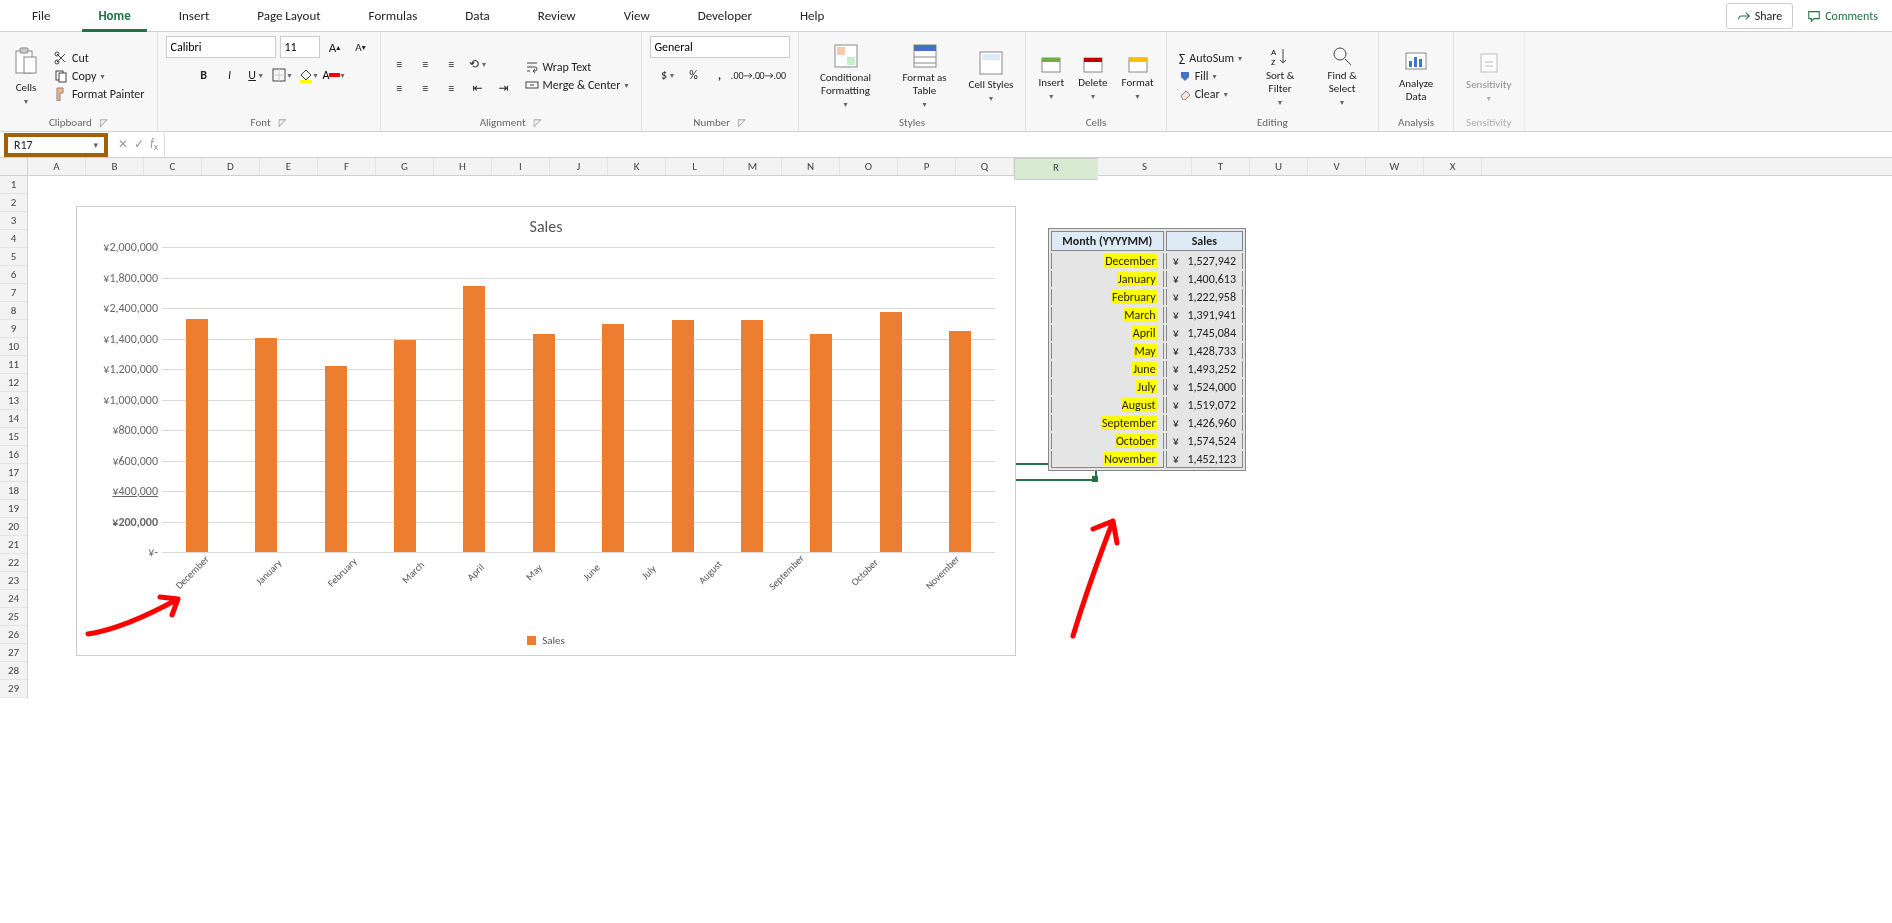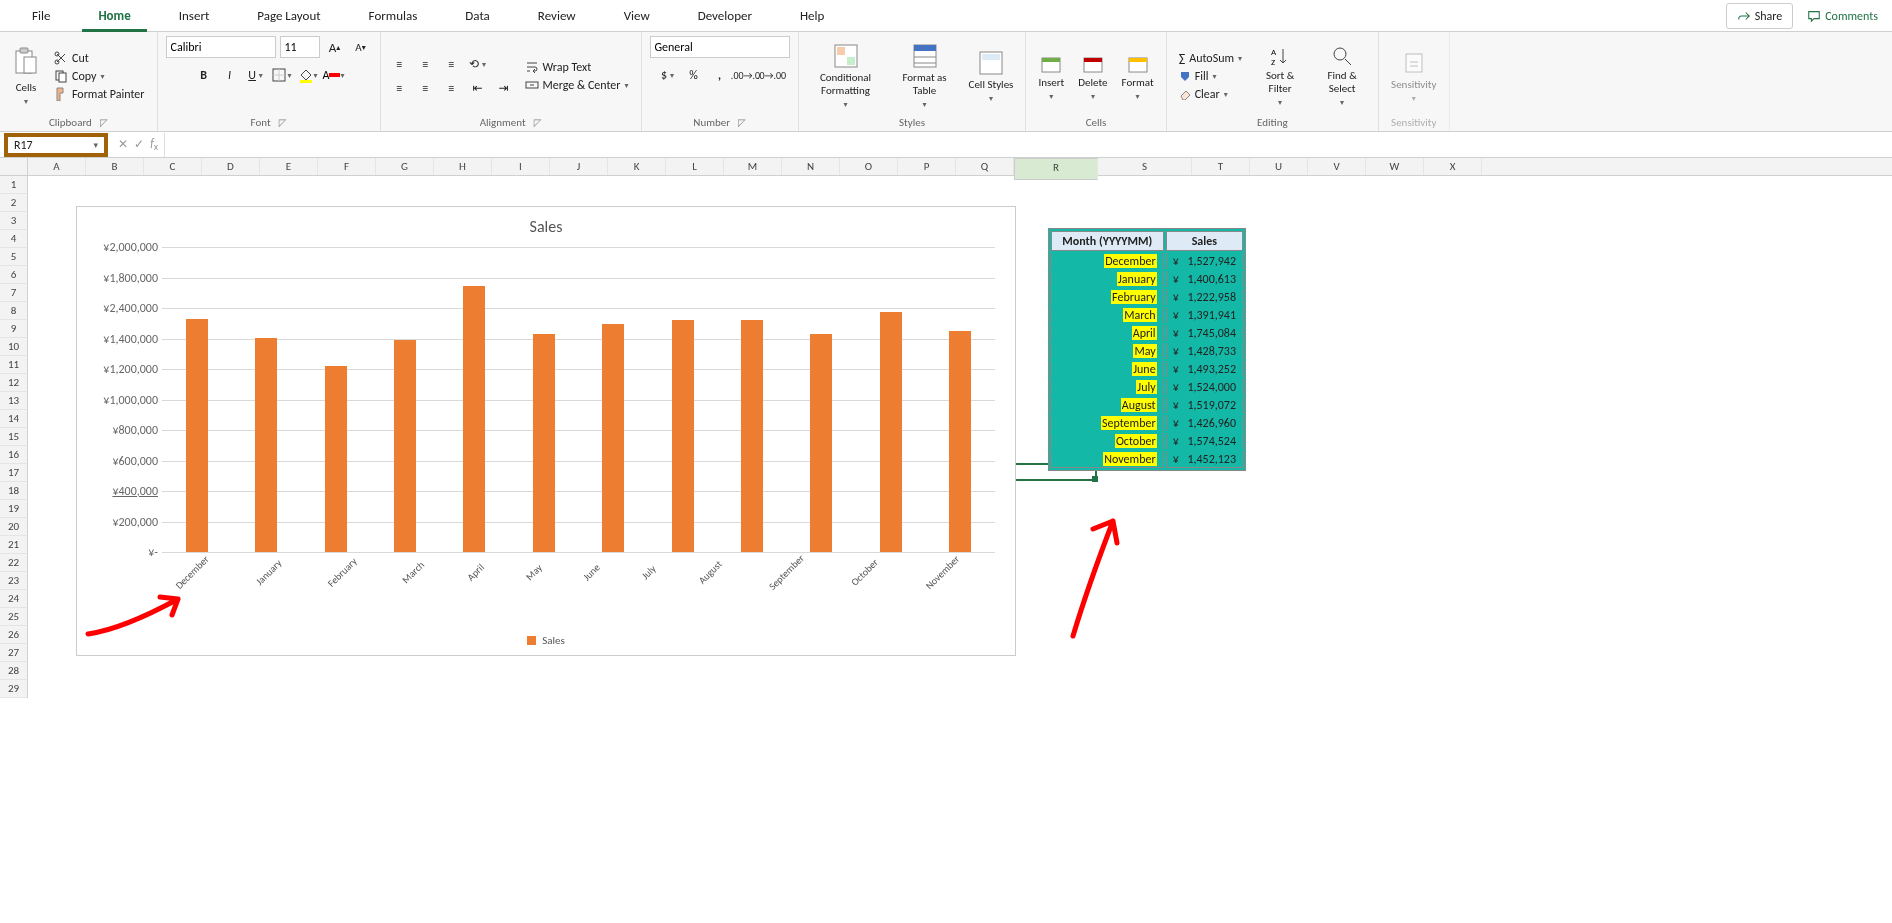--- a/index.html
+++ b/index.html
@@ -56,21 +56,21 @@
   .ylabel { position: absolute; right: 100%; width: 80px; text-align: right; padding-right: 4px; font-size: 12px; color: #666; transform: translateY(-50%); }
   .barsrow { position: absolute; left: 0; right: 0; bottom: 0; top: 0; display: flex; justify-content: space-around; align-items: flex-end; }
   .bar { width: 22px; background: #ed7d31; }
   .xhighlight { position: absolute; left: 85px; bottom: 74px; right: 20px; height: 28px; background: #ffff00; z-index: -1; }
   .xlabels { position: absolute; left: 85px; right: 20px; bottom: 66px; height: 40px; display: flex; justify-content: space-around; font-size: 10px; color: #555; }
   .xlabels span { transform: rotate(-45deg) translate(-10px, 8px); white-space: nowrap; }
   .legend { position: absolute; bottom: 8px; left: 0; right: 0; display: flex; justify-content: center; align-items: center; gap: 6px; font-size: 11px; color: #555; }
   .legend .sw { width: 9px; height: 9px; background: #ed7d31; }
 
   
-  .datatable { position: absolute; left: 1020px; top: 52px; width: 198px; border: 1px solid #888; background: #14b8a6; font-size: 12px; }
+  .datatable { position: absolute; left: 1020px; top: 52px; width: 198px; border: 1px solid #888; background: #e5e5e5; font-size: 12px; }
   .datatable th { background: #deebf7; border: 1px solid #888; padding: 2px 4px; font-weight: bold; text-align: center; }
   .datatable td { border-left: 1px solid #888; border-right: 1px solid #888; padding: 1px 6px; }
   .datatable tr:last-child td { border-bottom: 1px solid #888; }
   .datatable .m { background: #ffff00; display: inline-block; padding: 0 1px; }
   .datatable .val { text-align: right; }
   .datatable .cur { float: left; }
 
   
   .hand { position: absolute; pointer-events: none; }
 </style>
@@ -359,20 +359,36 @@
           </svg>
           <span style="max-width:48px">Find &amp; Select</span>
           <span style="font-size:8px;color:#666">▾</span>
         </div>
     </div>
     <div class="group-label">
         <span>Editing</span>
       </div>
   </div>
 
+  <div class="group">
+    <div class="group-body">
+      <div class="btn">
+          <svg width="26" height="26">
+            <rect x="3" y="4" width="20" height="16" fill="#fff" stroke="#888"></rect>
+            <rect x="6" y="12" width="3" height="6" fill="#4472c4"></rect>
+            <rect x="11" y="8" width="3" height="10" fill="#4472c4"></rect>
+            <rect x="16" y="10" width="3" height="8" fill="#4472c4"></rect>
+          </svg>
+          <span style="max-width:50px">Analyze Data</span>
+        </div>
+    </div>
+    <div class="group-label">
+        <span>Analysis</span>
+      </div>
+  </div>
 
   <div class="group" style="opacity:.5">
     <div class="group-body">
       <div class="btn">
           <svg width="26" height="26">
             <rect x="5" y="4" width="16" height="18" fill="#fff" stroke="#888"></rect>
             <path d="M9 12h8M9 16h8" stroke="#888"></path>
           </svg>
           <span>Sensitivity</span>
           <span style="font-size:8px;color:#666">▾</span>
@@ -459,21 +475,21 @@
     </div>
   <div class="cells">
     <div class="selcell" style="left: 985px; top: 287px; width: 84px; height: 18px;"></div>
 
     <div class="chart">
       <div class="chart-title">Sales</div>
       <div class="plotarea">
           <div class="gridline" style="top: 100%;"></div>
           <div class="ylabel" style="top: 100%;">¥-</div>
           <div class="gridline" style="top: 90%;"></div>
-          <div class="ylabel" style="top: 90%;">¥200,000</div>
+          <div class="ylabel" style="top: 90%; font-weight: bold;">¥200,000</div>
           <div class="gridline" style="top: 80%;"></div>
           <div class="ylabel" style="top: 80%; text-decoration: underline;">¥400,000</div>
           <div class="gridline" style="top: 70%;"></div>
           <div class="ylabel" style="top: 70%;">¥600,000</div>
           <div class="gridline" style="top: 60%;"></div>
           <div class="ylabel" style="top: 60%;">¥800,000</div>
           <div class="gridline" style="top: 50%;"></div>
           <div class="ylabel" style="top: 50%;">¥1,000,000</div>
           <div class="gridline" style="top: 40%;"></div>
           <div class="ylabel" style="top: 40%;">¥1,200,000</div>

